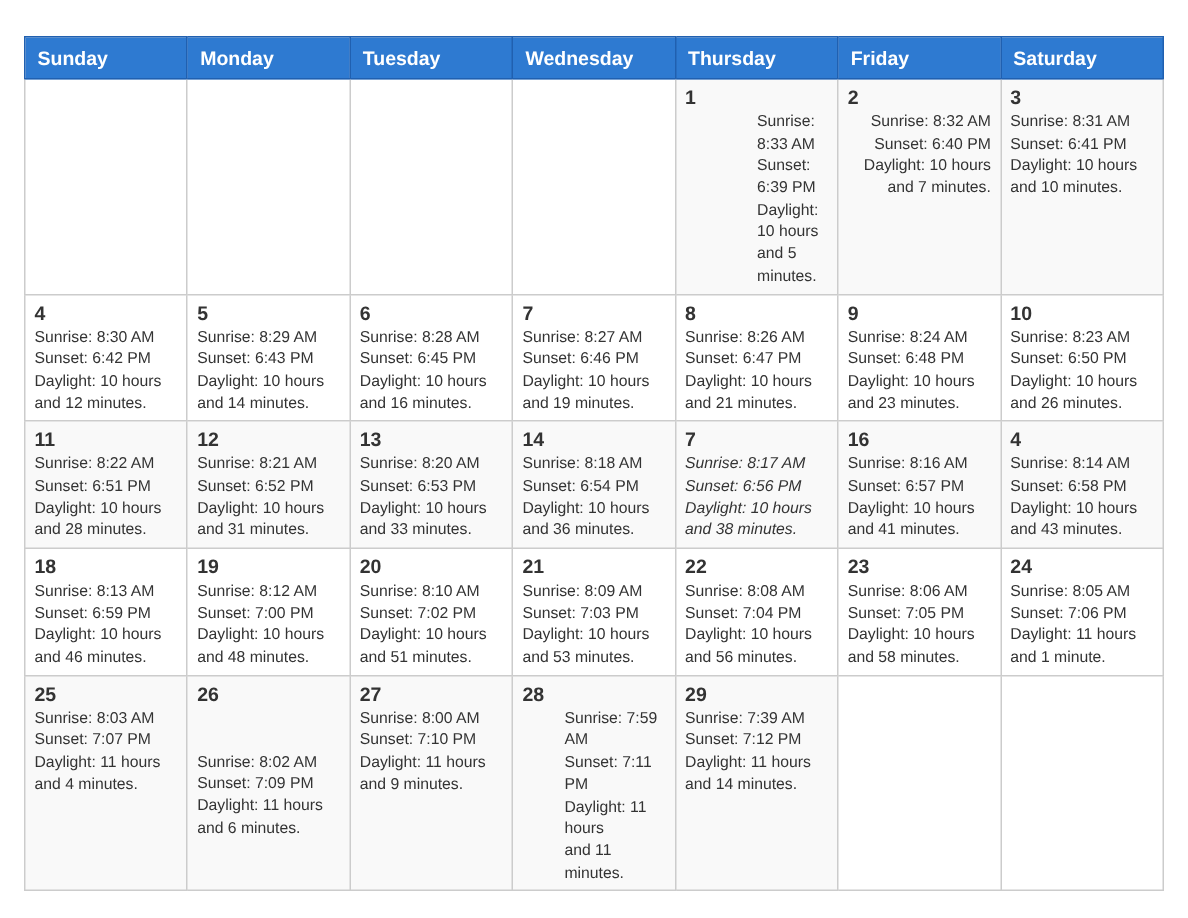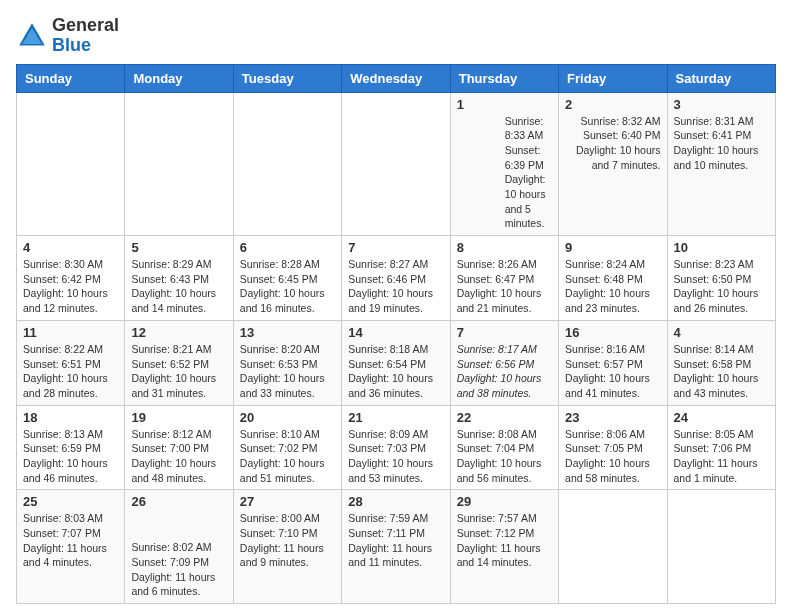--- a/index.html
+++ b/index.html
@@ -85,30 +85,20 @@
       font-size: 10.5px;
       line-height: 1.4;
       color: #333;
     }
     .empty { background: #fff !important; }
   </style>
 </head>
 <body>
 
 <div class="header">
-  <div class="logo">
-    <svg class="logo-icon" viewBox="0 0 40 40">
-      <polygon points="20,4 36,32 4,32" fill="#1a6fbb"></polygon>
-      <polygon points="20,10 32,30 8,30" fill="#4a9ee0"></polygon>
-    </svg>
-    <div class="logo-text">
-      <span class="logo-general">General</span><br>
-      <span class="logo-blue">Blue</span>
-    </div>
-  </div>
   <div class="title-block">
   </div>
 </div>
 
 <table class="calendar">
   <thead>
     <tr>
     <th>Sunday</th>
         <th>Monday</th>
         <th>Tuesday</th>
@@ -316,28 +306,28 @@
         </td>
         <td>
           <span class="day-num">27</span>
           <div class="day-info" style="white-space: pre-line;">Sunrise: 8:00 AM
 Sunset: 7:10 PM
 Daylight: 11 hours
 and 9 minutes.</div>
         </td>
         <td>
           <span class="day-num">28</span>
-          <div class="day-info" style="white-space: pre-line;">Sunrise: 7:59 AM
+          <div class="day-info" style="white-space: pre-line; margin-left: 28px;">Sunrise: 7:59 AM
 Sunset: 7:11 PM
 Daylight: 11 hours
 and 11 minutes.</div>
         </td>
         <td>
           <span class="day-num">29</span>
-          <div class="day-info" style="white-space: pre-line;">Sunrise: 7:57 AM
+          <div class="day-info" style="white-space: pre-line;">Sunrise: 7:39 AM
 Sunset: 7:12 PM
 Daylight: 11 hours
 and 14 minutes.</div>
         </td>
         <td class="empty"></td>
         <td class="empty"></td>
       </tr>
     </tbody>
 </table>
 

